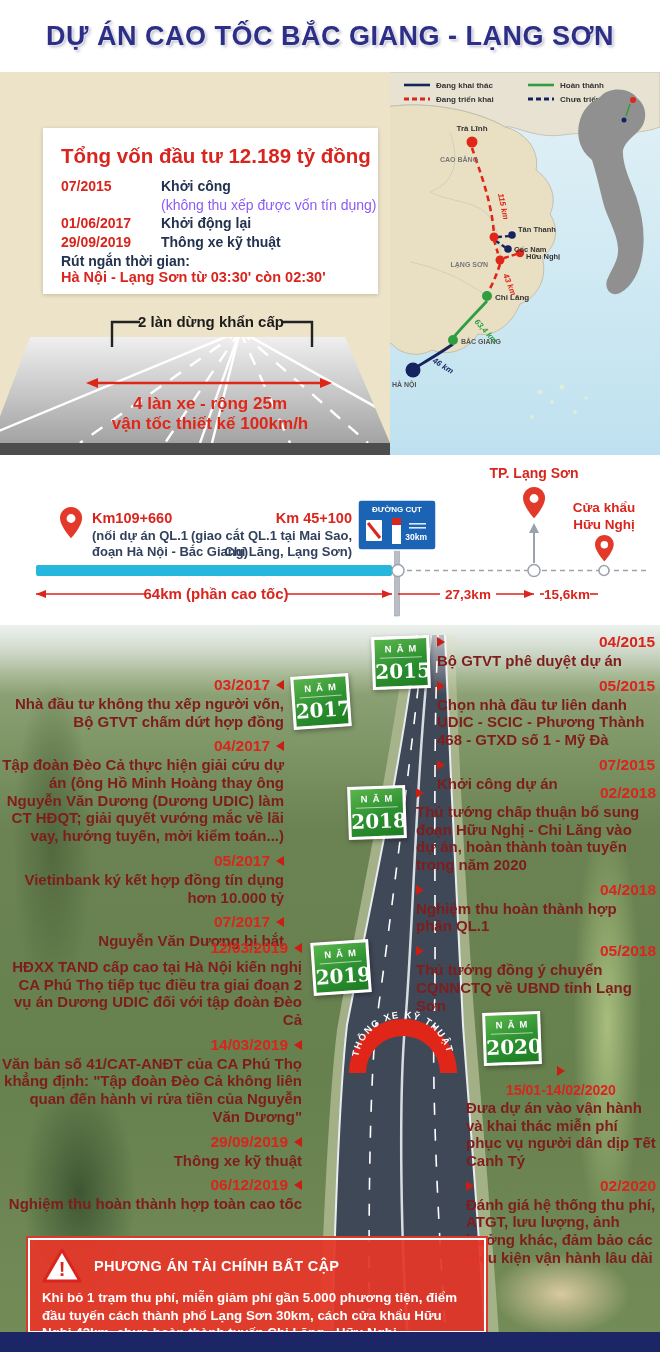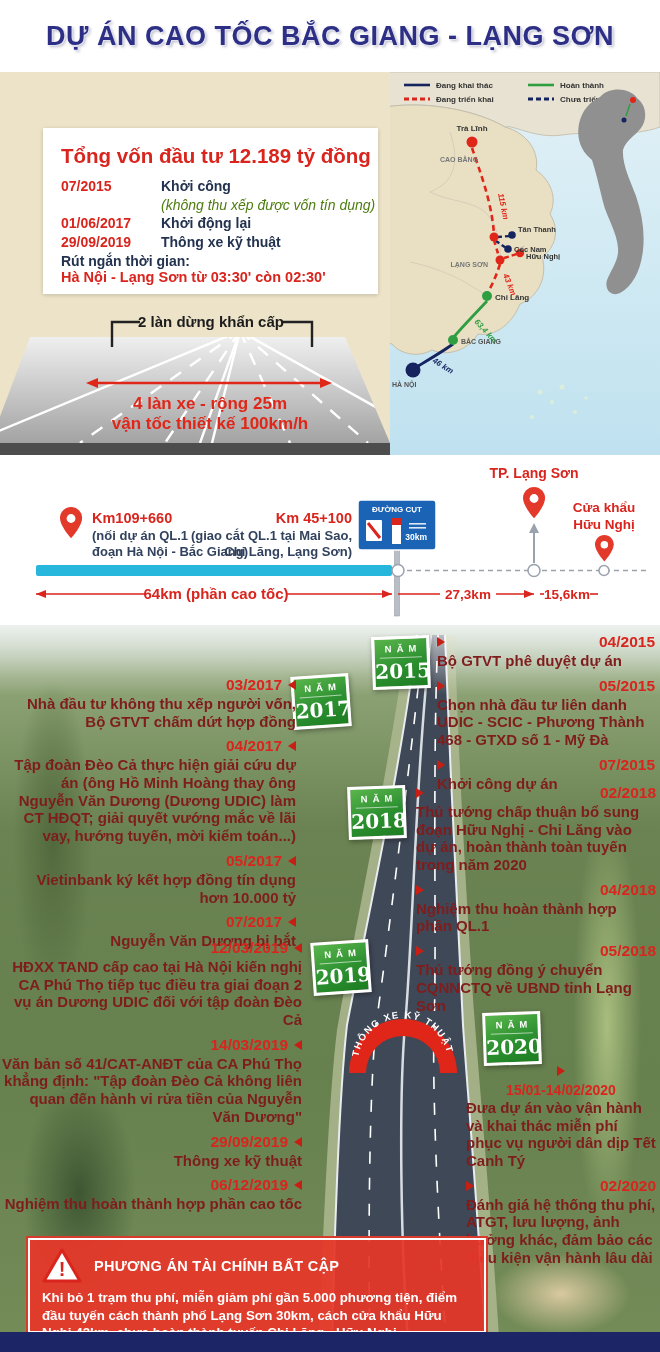--- a/index.html
+++ b/index.html
@@ -12,21 +12,21 @@
     text-shadow:1px 1px 0 #e3e3ef,2px 2px 3px rgba(60,60,110,.35);}
 
   
   .panel-left{position:absolute;left:0;top:72px;width:390px;height:383px;background:#ece3c8;}
   .invest-box{position:absolute;left:43px;top:56px;width:335px;height:166px;background:#fff;
     box-shadow:0 1px 4px rgba(0,0,0,.18);padding:14px 0 0 18px;box-sizing:border-box;}
   .invest-title{color:#d9251d;font-size:20.5px;font-weight:bold;margin:2px 0 10px 0;}
   .invest-grid{display:grid;grid-template-columns:100px 1fr;row-gap:1px;font-size:14px;line-height:1.25;}
   .invest-date{color:#d9251d;font-weight:bold;}
   .invest-label{color:#22324f;font-weight:bold;}
-  .invest-note{color:#4d7c0f;font-style:italic;font-weight:normal;}
+  .invest-note{color:#8b5cf6;font-weight:normal;}
   .invest-shorten{color:#22324f;font-weight:bold;font-size:14px;margin-top:2px;}
   .invest-red{color:#d9251d;font-weight:bold;font-size:14.5px;}
 
   
   .panel-map{position:absolute;left:390px;top:72px;width:270px;height:383px;
     background:linear-gradient(180deg,#e3f1f6 0%,#cfe9f3 55%,#bfe1ef 100%);}
 
   
   .band{position:absolute;left:0;top:455px;width:660px;height:170px;background:#fff;}
 
@@ -322,21 +322,21 @@
     </div>
     <div class="ev">
       <div class="ev-date">
           <span class="tri-r"></span>
           <span>07/2015</span>
         </div>
       <div class="ev-body">Khởi công dự án</div>
     </div>
   </div>
 
-  <div class="col leftside" style="left:12px;top:676px;width:284px;">
+  <div class="col leftside" style="left:0px;top:676px;width:284px;">
     <div class="ev">
       <div class="ev-date">
           <span>03/2017</span>
           <span class="tri-l"></span>
         </div>
       <div class="ev-body">Nhà đầu tư không thu xếp người vốn, Bộ GTVT chấm dứt hợp đồng</div>
     </div>
     <div class="ev">
       <div class="ev-date">
           <span>04/2017</span>
@@ -404,21 +404,21 @@
           <span>29/09/2019</span>
           <span class="tri-l"></span>
         </div>
       <div class="ev-body">Thông xe kỹ thuật</div>
     </div>
     <div class="ev">
       <div class="ev-date">
           <span>06/12/2019</span>
           <span class="tri-l"></span>
         </div>
-      <div class="ev-body">Nghiệm thu hoàn thành hợp phần cao tốc</div>
+      <div class="ev-body">Nghiệm thu hoàn thành hợp toàn cao tốc</div>
     </div>
   </div>
 
   <div class="col rightside" style="left:466px;top:1066px;width:190px;">
     <div class="ev">
       <div class="ev-date" style="font-size:14px;flex-direction:column;">
           <span class="tri-r"></span>
           <span>15/01-14/02/2020</span>
         </div>
       <div class="ev-body">Đưa dự án vào vận hành và khai thác miễn phí phục vụ người dân dịp Tết Canh Tý</div>

